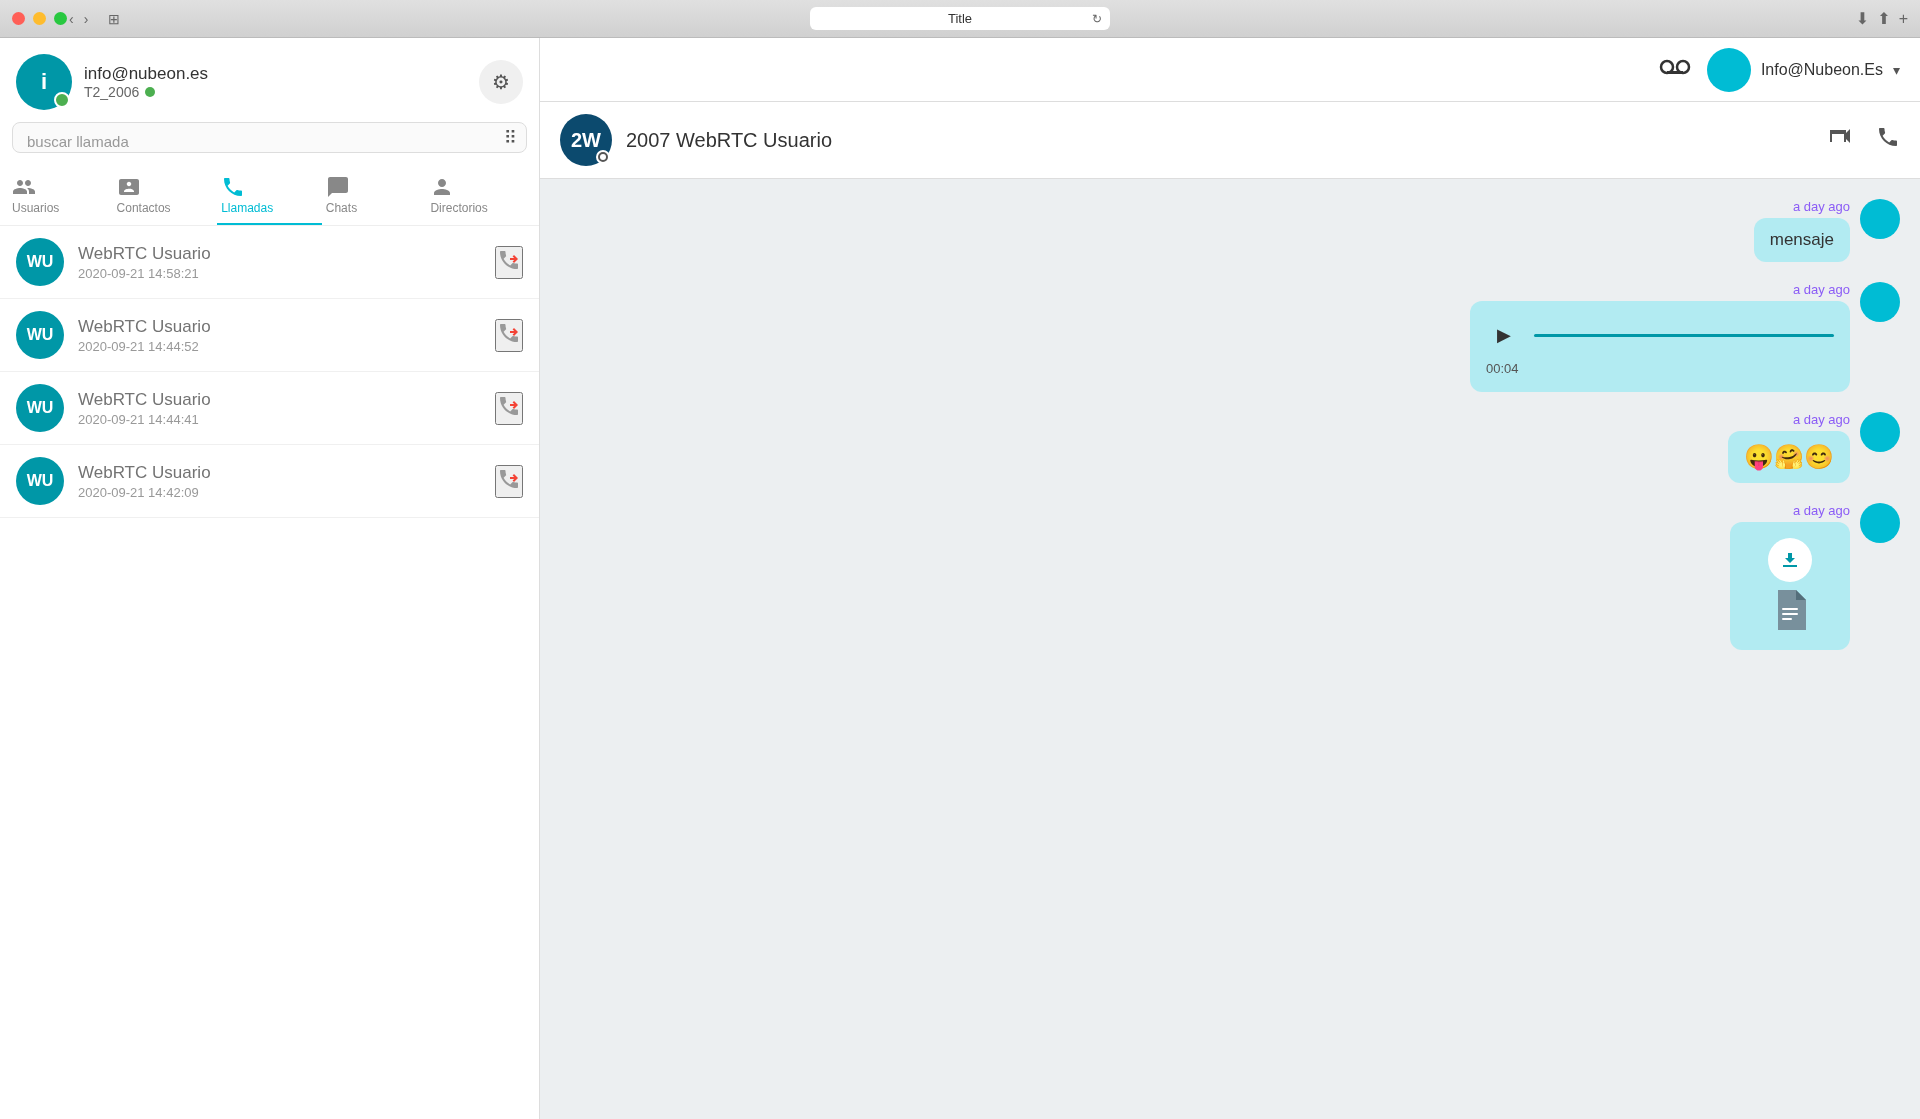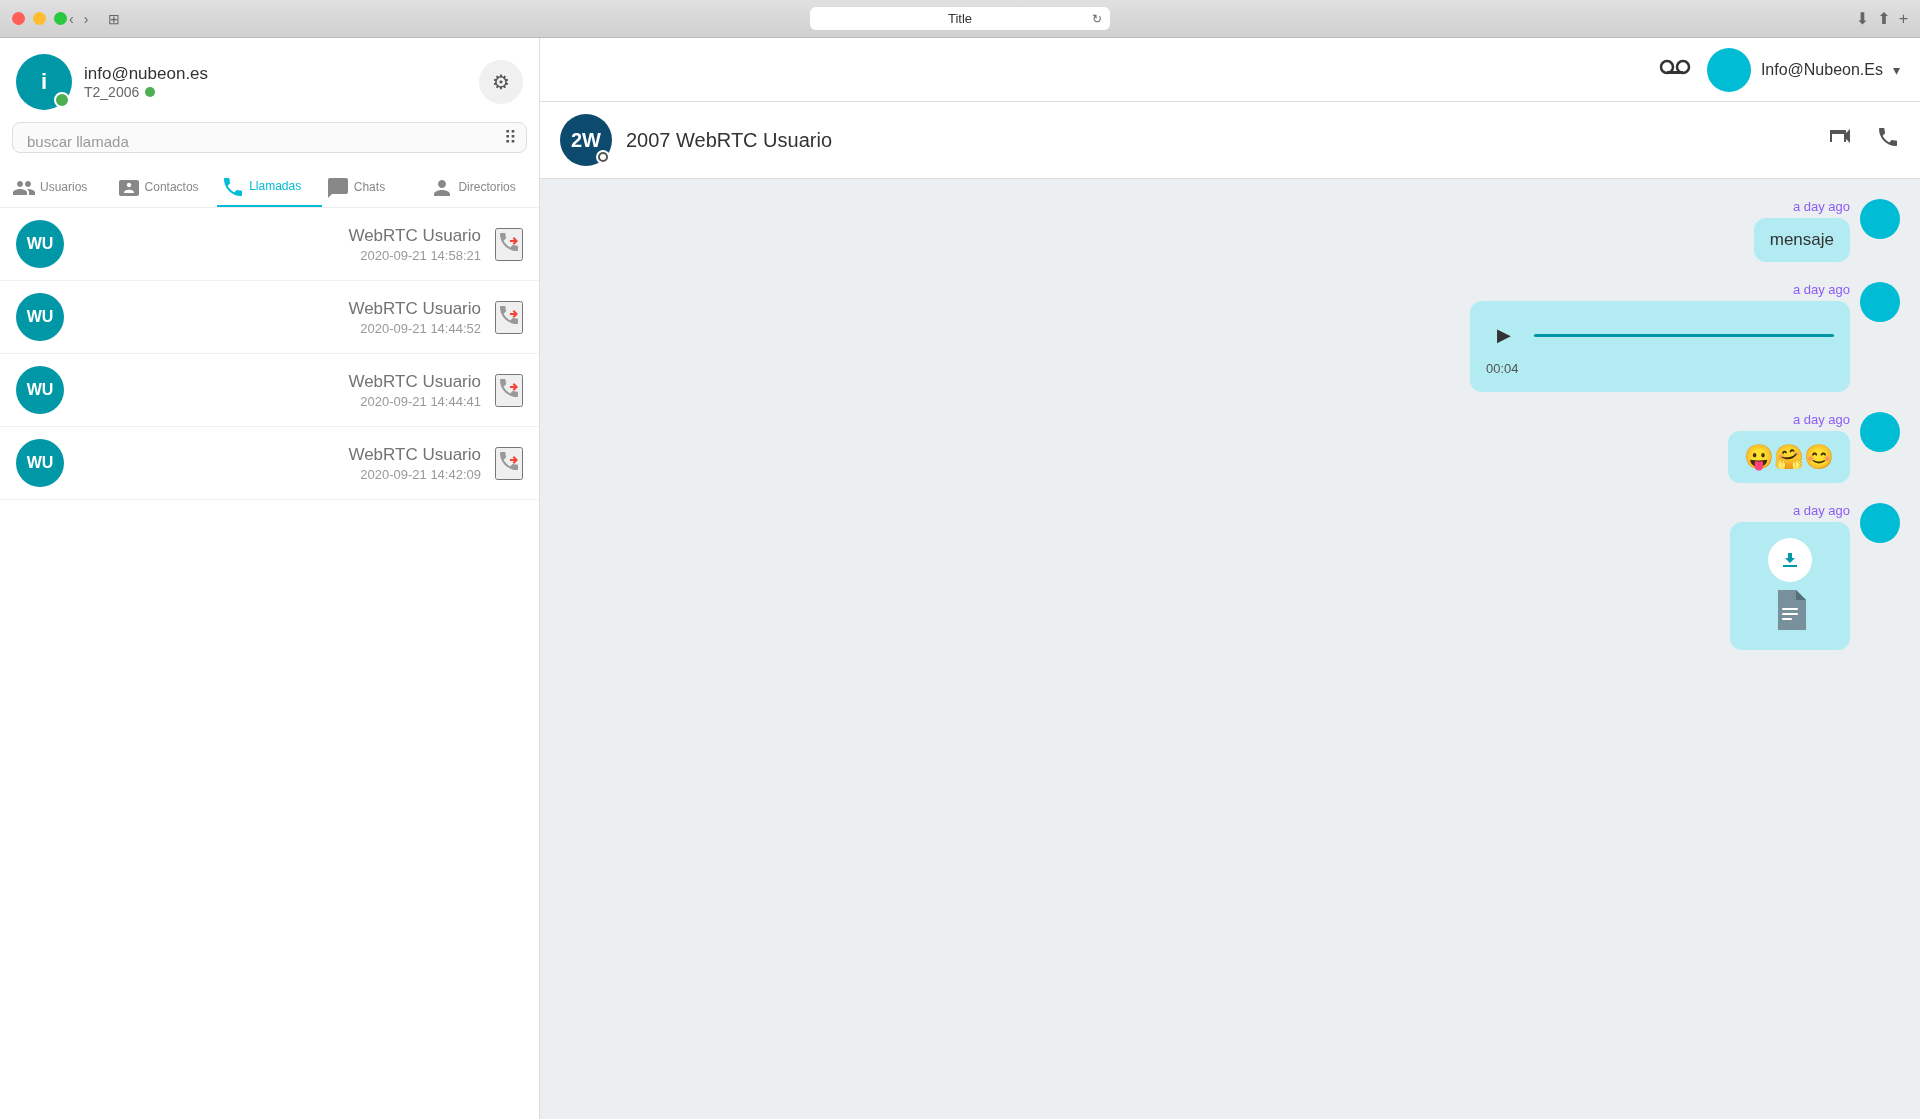--- a/index.html
+++ b/index.html
@@ -46,26 +46,26 @@
     .gear-btn { width: 44px; height: 44px; border-radius: 50%; background: #f0f0f0; border: none; cursor: pointer; display: flex; align-items: center; justify-content: center; font-size: 20px; color: #555; }
 
     
     .search-bar { margin: 0 12px 12px; position: relative; }
     .search-bar input { width: 100%; padding: 10px 40px 2px 14px; border: 1px solid #ddd; border-radius: 8px; font-size: 15px; color: #333; outline: none; background: #fafafa; }
     .search-bar input::placeholder { color: #999; }
     .dialpad-btn { position: absolute; right: 10px; top: 50%; transform: translateY(-50%); background: none; border: none; cursor: pointer; color: #555; font-size: 18px; }
 
     
     .nav-tabs { display: flex; border-bottom: 1px solid #eee; padding: 0 8px; }
-    .nav-tab { flex: 1; display: flex; flex-direction: row; align-items: center; padding: 10px 4px 8px; cursor: pointer; border: none; background: none; color: #888; font-size: 12px; gap: 4px; }
+    .nav-tab { flex: 1; display: flex; flex-direction: column; align-items: flex-start; padding: 10px 4px 8px; cursor: pointer; border: none; background: none; color: #888; font-size: 12px; gap: 4px; }
     .nav-tab.active { color: #00bcd4; border-bottom: 2px solid #00bcd4; }
 
     
     .call-list-header { padding: 16px 16px 8px; font-size: 16px; color: #555; font-weight: 400; }
-    .call-list { overflow-y: auto; flex: 1; text-align: right; }
+    .call-list { overflow-y: auto; flex: 1; }
     .call-item { display: flex; align-items: center; padding: 12px 16px; border-bottom: 1px solid #f0f0f0; gap: 14px; }
     .call-avatar { width: 48px; height: 48px; border-radius: 50%; background: #0097a7; display: flex; align-items: center; justify-content: center; color: white; font-size: 16px; font-weight: bold; flex-shrink: 0; }
     .call-info { flex: 1; }
     .call-name { font-size: 17px; color: #737373; }
     .call-time { font-size: 13px; color: #999; margin-top: 2px; }
     .call-action { color: #999; font-size: 20px; }
 
     
     .chat-panel { flex: 1; background: #eceff1; display: flex; flex-direction: column; }
 

